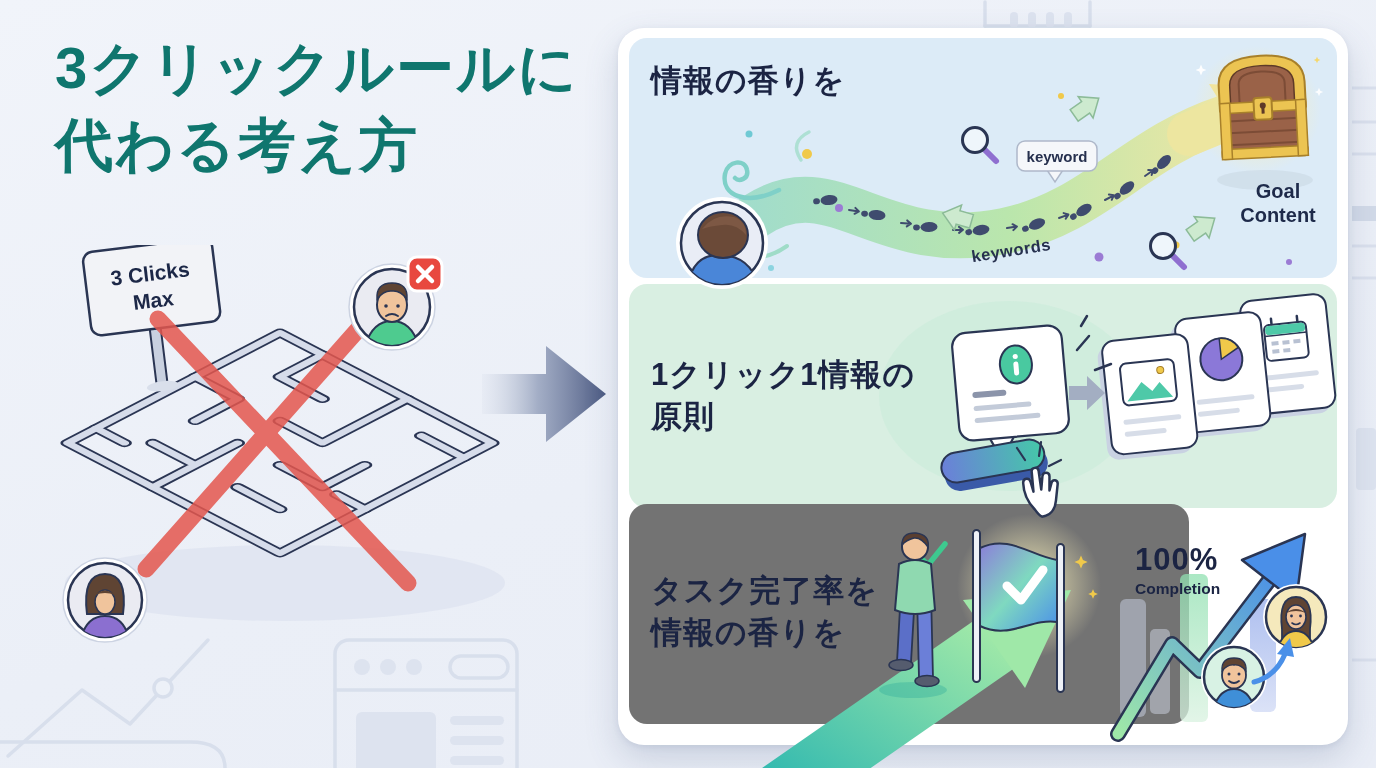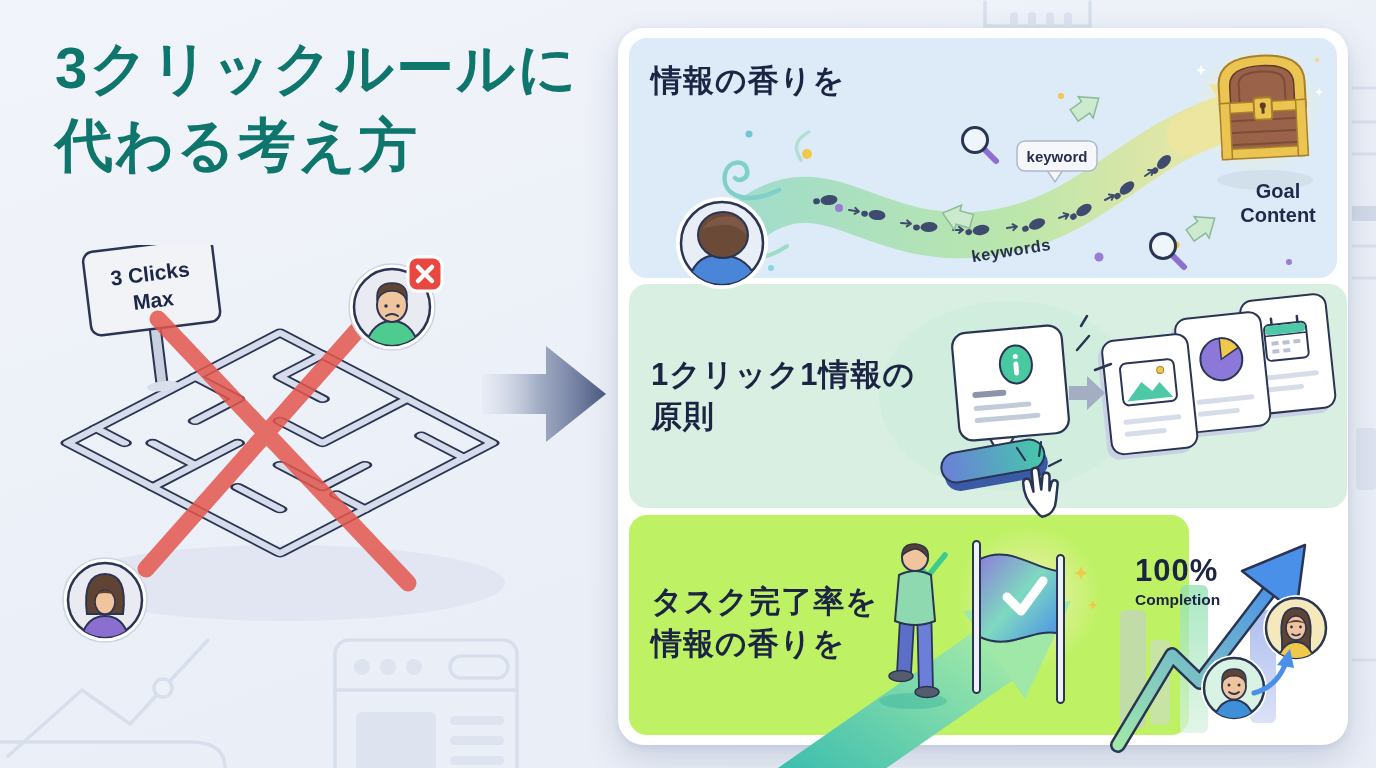--- a/index.html
+++ b/index.html
@@ -19,22 +19,22 @@
   .main-title span{display:block;}
   .maze-svg{position:absolute;left:30px;top:245px;z-index:2;}
   .big-arrow-svg{position:absolute;left:482px;top:340px;z-index:2;}
   .card{
     position:absolute;left:618px;top:28px;width:730px;height:717px;z-index:3;
     background:#ffffff;border-radius:26px;
     box-shadow:0 14px 34px rgba(70,90,130,.20), 0 2px 6px rgba(70,90,130,.10);
   }
   .panel{position:absolute;left:11px;border-radius:18px;}
   .panel-1{top:10px;width:708px;height:240px;background:#dcebf7;}
-  .panel-2{top:256px;width:708px;height:224px;background:#d9efe2;padding-left:10px;}
-  .panel-3{top:487px;width:560px;height:220px;background:#bef264;}
+  .panel-2{top:256px;width:708px;height:224px;background:#d9efe2;}
+  .panel-3{top:476px;width:560px;height:220px;background:#737373;}
   .panel h2{
     position:absolute;left:22px;margin:0;z-index:6;
     font-size:31px;font-weight:800;color:#1b2443;line-height:1.36;letter-spacing:1px;
   }
   .panel h2 span{display:block;}
   .panel-1 h2{top:22px;}
   .panel-2 h2{top:70px;}
   .panel-3 h2{top:66px;}
   .illus{position:absolute;left:0;top:0;overflow:visible;z-index:5;}
 </style>

